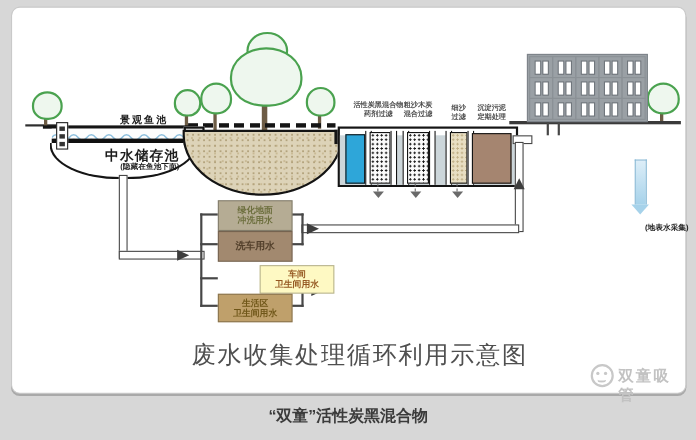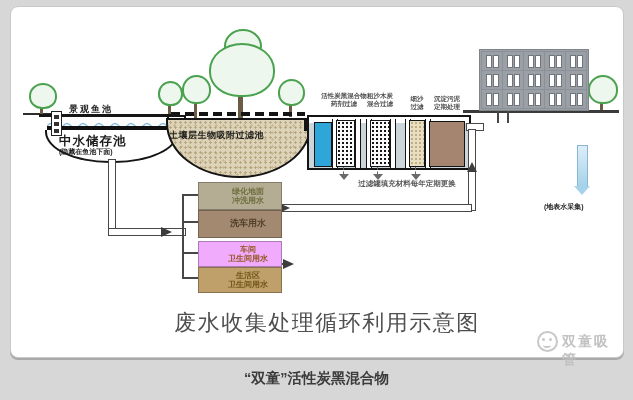--- a/index.html
+++ b/index.html
@@ -73,25 +73,25 @@
   .bluepipe{position:absolute;left:566px;top:138px;width:9px;height:40px;background:linear-gradient(180deg,#ddeef8,#a6d2ea);border:1px solid #86b7d4;border-bottom:none;}
   .bluetip{position:absolute;left:563px;top:179px;width:0;height:0;border-left:8px solid rgba(0,0,0,0);border-right:8px solid rgba(0,0,0,0);border-top:9px solid #a6d2ea;}
   
   .pipe{position:absolute;background:#fff;border:1.5px solid #474747;box-sizing:border-box;}
   .line{position:absolute;background:#474747;}
   .arrow-r{position:absolute;width:0;height:0;border-top:5px solid rgba(0,0,0,0);border-bottom:5px solid rgba(0,0,0,0);border-left:11px solid #3d3d3d;}
   .arrow-u{position:absolute;width:0;height:0;border-left:5px solid rgba(0,0,0,0);border-right:5px solid rgba(0,0,0,0);border-bottom:10px solid #3d3d3d;}
   
   .ubox{position:absolute;left:187px;width:66px;border:1px solid rgba(0,0,0,0.28);
     display:flex;flex-direction:column;align-items:center;justify-content:center;
-    font-weight:bold;font-size:8px;line-height:9.5px;text-align:center;padding-left:16px;}
+    font-weight:bold;font-size:8px;line-height:9.5px;text-align:center;}
   .septic{position:absolute;left:284px;top:244px;width:74px;height:27px;background:#a9a9a9;
     display:flex;align-items:center;justify-content:center;font-size:12.5px;font-weight:bold;color:#3a3a3a;letter-spacing:1px;}
   
-  .lbl{position:absolute;color:#1c1c1c;font-weight:bold;text-align:left;}
+  .lbl{position:absolute;color:#1c1c1c;font-weight:bold;text-align:right;}
   .title{position:absolute;left:40px;top:301px;width:552px;text-align:center;
     font-size:22px;color:#4f4f4f;letter-spacing:1.5px;font-weight:400;
     font-family:Liberation Sans, sans-serif;}
   .watermark{position:absolute;left:551px;top:326px;font-size:14px;color:#c2c2c2;letter-spacing:2px;font-weight:bold;}
   .wlogo{position:absolute;left:526px;top:324px;width:17px;height:17px;border:2px solid #c8c8c8;border-radius:50%;}
   .wlogo i{position:absolute;width:3px;height:3px;border-radius:50%;background:#c8c8c8;top:5px;}
   .wlogo i.e1{left:3px;} .wlogo i.e2{left:10px;}
   .wlogo u{position:absolute;left:4px;top:9px;width:8px;height:4px;border-bottom:2px solid #c8c8c8;border-radius:0 0 50% 50%;}
   .caption{position:absolute;left:0;top:369px;width:633px;text-align:center;font-size:14.5px;font-weight:bold;color:#3b3b3b;}
 </style>
@@ -140,21 +140,20 @@
       <i></i>
     </div>
   <div class="lbl" style="left:58px;top:96px;width:84px;font-size:9px;letter-spacing:2px;">景观鱼池</div>
   <div class="lbl" style="left:48px;top:126px;width:104px;font-size:12.5px;letter-spacing:1px;">中水储存池</div>
   <div class="lbl" style="left:48px;top:140px;width:104px;font-size:7px;">(隐藏在鱼池下面)</div>
 
   <div class="soil-dash"></div>
   <div class="conn-white"></div>
   <div class="soil"></div>
   <div class="conn-black"></div>
-  <div class="lbl" style="left:158px;top:122px;width:140px;font-size:9px;letter-spacing:0.5px;">土壤层生物吸附过滤池</div>
 
   <div class="tank">
     <div class="tank-water"></div>
     <div class="col" style="left:5px;top:5px;width:16px;height:43px;background:#2ea6d9;"></div>
     <div class="wallstrip" style="left:23px;"></div>
     <div class="col speckle-dark" style="left:27px;top:3px;width:17px;height:45px;"></div>
     <div class="wallstrip" style="left:46px;"></div>
     <div class="wallstrip" style="left:57px;"></div>
     <div class="col speckle-dark" style="left:61px;top:3px;width:18px;height:45px;"></div>
     <div class="wallstrip" style="left:81px;"></div>
@@ -184,21 +183,20 @@
       <span class="head"></span>
     </div>
   <div class="drop-arrow" style="left:362px;top:160px;">
       <span class="stem"></span>
       <span class="head"></span>
     </div>
   <div class="drop-arrow" style="left:400px;top:160px;">
       <span class="stem"></span>
       <span class="head"></span>
     </div>
-  <div class="tank-note">过滤罐填充材料每年定期更换</div>
 
   <div class="groundline" style="left:452px;top:103px;width:156px;height:3px;background:#3a3a3a;"></div>
   <div class="building">
     <div class="cell">
         <span class="win"></span>
         <span class="win"></span>
       </div>
     <div class="cell">
         <span class="win"></span>
         <span class="win"></span>
@@ -287,21 +285,21 @@
   <div class="line" style="left:263px;top:256px;width:10px;height:2px;"></div>
   <div class="arrow-r" style="left:272px;top:252px;"></div>
 
   <div class="ubox" style="top:175px;height:26px;background:#b5ac94;color:#6d6f3e;">
     <span>绿化地面</span>
       <span>冲洗用水</span>
   </div>
   <div class="ubox" style="top:203px;height:26px;background:#a2896f;color:#53402c;font-size:9px;">
     <span>洗车用水</span>
   </div>
-  <div class="ubox" style="top:234px;height:24px;background:#f0abfc;color:#94561f;">
+  <div class="ubox" style="top:234px;height:24px;background:#fef9c3;color:#94561f;margin-left:38px;">
     <span>车间</span>
       <span>卫生间用水</span>
   </div>
   <div class="ubox" style="top:260px;height:24px;background:#bfa06b;color:#6f5618;">
     <span>生活区</span>
       <span>卫生间用水</span>
   </div>
 
 
   <div class="title">废水收集处理循环利用示意图</div>

